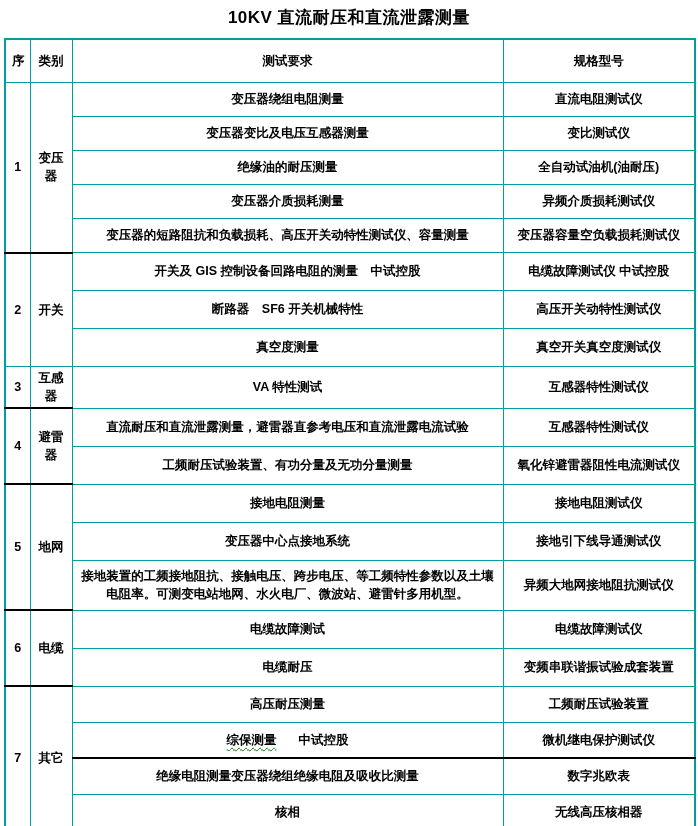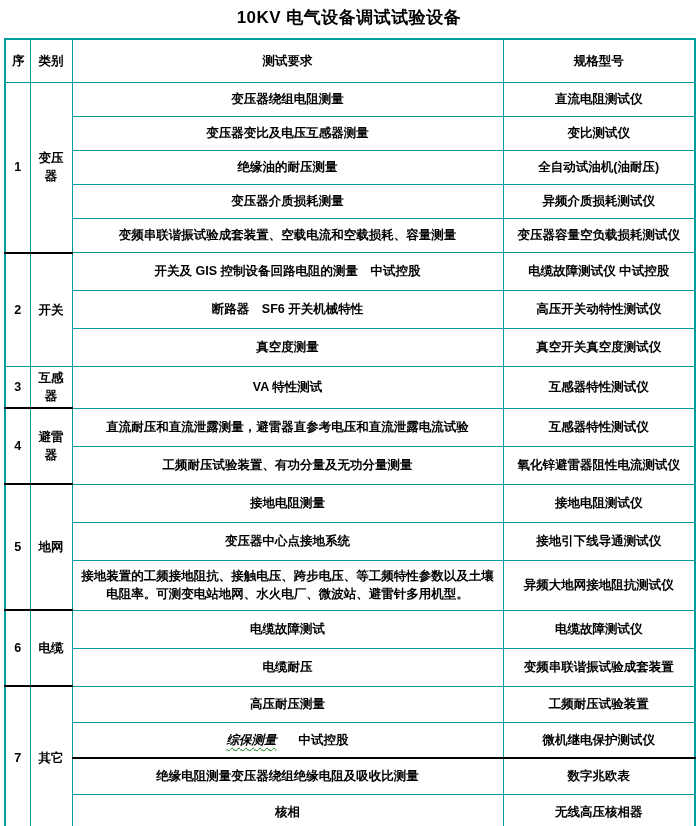--- a/index.html
+++ b/index.html
@@ -54,28 +54,27 @@
   tr.h38{height:38px;}
   tr.h50{height:50px;}
   .bt-black{border-top:2px solid var(--black) !important;}
   .bb-black{border-bottom:2px solid var(--black) !important;}
   .wavy{
     text-decoration-line:underline;
     text-decoration-style:wavy;
     text-decoration-color:#0a7d0a;
     text-decoration-thickness:1px;
     text-underline-offset:3px;
-    font-style:italic;
   }
   .suffix{margin-left:22px;}
 </style>
 </head>
 <body>
 
-<h1 class="page-title">10KV 电气设备调试试验设备</h1>
+<h1 class="page-title">10KV 直流耐压和直流泄露测量</h1>
 
 <table class="spec">
   <colgroup>
     <col style="width:25px">
     <col style="width:42px">
     <col style="width:431px">
     <col style="width:192px">
   </colgroup>
   <thead>
     <tr>
@@ -99,21 +98,21 @@
     </tr>
     <tr class="h34">
       <td class="c-req">绝缘油的耐压测量</td>
       <td class="c-mod">全自动试油机(油耐压)</td>
     </tr>
     <tr class="h34">
       <td class="c-req">变压器介质损耗测量</td>
       <td class="c-mod">异频介质损耗测试仪</td>
     </tr>
     <tr class="h34">
-      <td class="c-req">变频串联谐振试验成套装置、空载电流和空载损耗、容量测量</td>
+      <td class="c-req">变压器的短路阻抗和负载损耗、高压开关动特性测试仪、容量测量</td>
       <td class="c-mod">变压器容量空负载损耗测试仪</td>
     </tr>
 
     <tr class="h38">
       <td class="c-idx bt-black" rowspan="3">2</td>
       <td class="c-cat bt-black" rowspan="3">开关</td>
       <td class="c-req">开关及 GIS 控制设备回路电阻的测量　中试控股</td>
       <td class="c-mod">电缆故障测试仪 中试控股</td>
     </tr>
     <tr class="h38">

